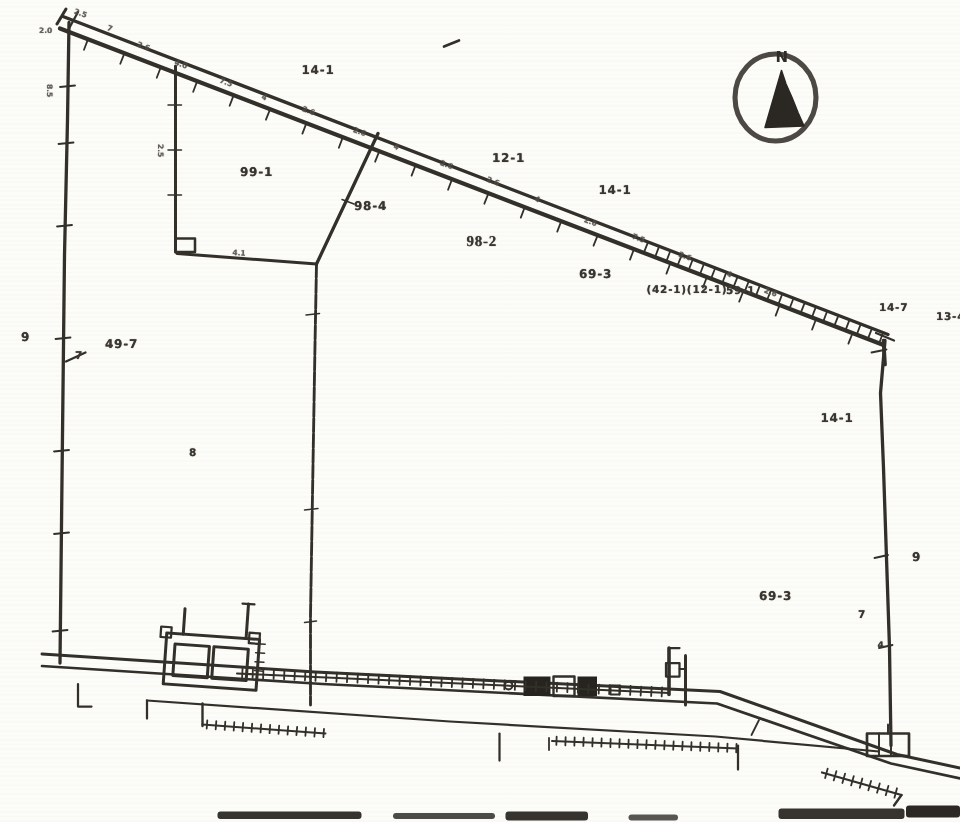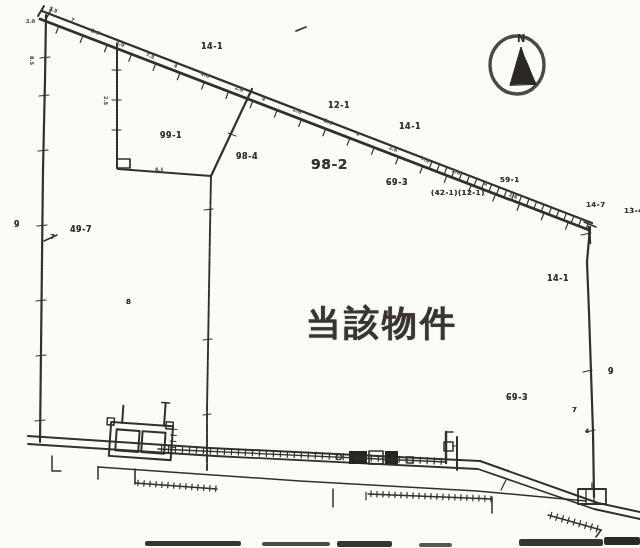--- a/index.html
+++ b/index.html
@@ -295,28 +295,28 @@
           <path d="M580.7,520.6 L578.9,526.9"></path>
           <path d="M586.5,522.3 L584.7,528.5"></path>
           <path d="M592.3,523.9 L590.5,530.1"></path>
           <path d="M598.0,525.5 L596.3,531.8"></path>
         </g>
     </g>
   </svg>
 
   <div id="labels">
       <div class="plbl" style="left: 201px; top: 43px; font-size: 8px;">14-1</div>
-      <div class="plbl" style="left: 160px; top: 111px; font-size: 8px; margin-top: 21px;">99-1</div>
-      <div class="plbl" style="left: 236px; top: 134px; font-size: 8px; margin-top: 19px;">98-4</div>
+      <div class="plbl" style="left: 160px; top: 111px; font-size: 8px;">99-1</div>
+      <div class="plbl" style="left: 236px; top: 134px; font-size: 8px;">98-4</div>
       <div class="plbl" style="left: 328px; top: 102px; font-size: 8px;">12-1</div>
       <div class="plbl" style="left: 399px; top: 123px; font-size: 8px;">14-1</div>
-      <div class="plbl" style="left: 311px; top: 157px; font-size: 14px;">98-2</div>
+      <div class="plbl" style="left: 311px; top: 157px; font-size: 10px; font-family: Liberation Serif, serif;">98-2</div>
       <div class="plbl" style="left: 386px; top: 179px; font-size: 8px;">69-3</div>
       <div class="plbl" style="left: 431px; top: 190px; font-size: 7px;">(42-1)(12-1)</div>
-      <div class="plbl" style="left: 484px; top: 177px; font-size: 7px; padding-left: 16px;">59-1</div>
+      <div class="plbl" style="left: 484px; top: 191px; font-size: 7px;">59-1</div>
       <div class="plbl" style="left: 586px; top: 202px; font-size: 7px;">14-7</div>
       <div class="plbl" style="left: 624px; top: 208px; font-size: 7px;">13-4</div>
       <div class="plbl" style="left: 547px; top: 275px; font-size: 8px;">14-1</div>
       <div class="plbl" style="left: 14px; top: 221px; font-size: 8px;">9</div>
       <div class="plbl" style="left: 70px; top: 226px; font-size: 8px;">49-7</div>
       <div class="plbl" style="left: 50px; top: 234px; font-size: 7px;">7</div>
       <div class="plbl" style="left: 126px; top: 299px; font-size: 7px;">8</div>
       <div class="plbl" style="left: 506px; top: 394px; font-size: 8px;">69-3</div>
       <div class="plbl" style="left: 608px; top: 368px; font-size: 8px;">9</div>
       <div class="plbl" style="left: 572px; top: 407px; font-size: 7px;">7</div>
@@ -337,16 +337,15 @@
       <div class="mlbl" style="left: 390px; top: 145px; font-size: 5px; transform: rotate(21deg);">2.6</div>
       <div class="mlbl" style="left: 422px; top: 156px; font-size: 5px; transform: rotate(21deg);">7.5</div>
       <div class="mlbl" style="left: 453px; top: 168px; font-size: 5px; transform: rotate(21deg);">2.6</div>
       <div class="mlbl" style="left: 485px; top: 181px; font-size: 5px; transform: rotate(21deg);">4</div>
       <div class="mlbl" style="left: 510px; top: 192px; font-size: 5px; transform: rotate(21deg);">2.6</div>
       <div class="mlbl" style="left: 108px; top: 96px; font-size: 5px; transform: rotate(90deg);">2.5</div>
       <div class="mlbl" style="left: 34px; top: 56px; font-size: 5px; transform: rotate(90deg);">8.5</div>
       <div class="mlbl" style="left: 155px; top: 167px; font-size: 5px; transform: rotate(4deg);">4.1</div>
     </div>
 
-  <div class="main-title">当該物件</div>
 
   <div class="compass-n">N</div>
 </div>
 
 </body></html>

